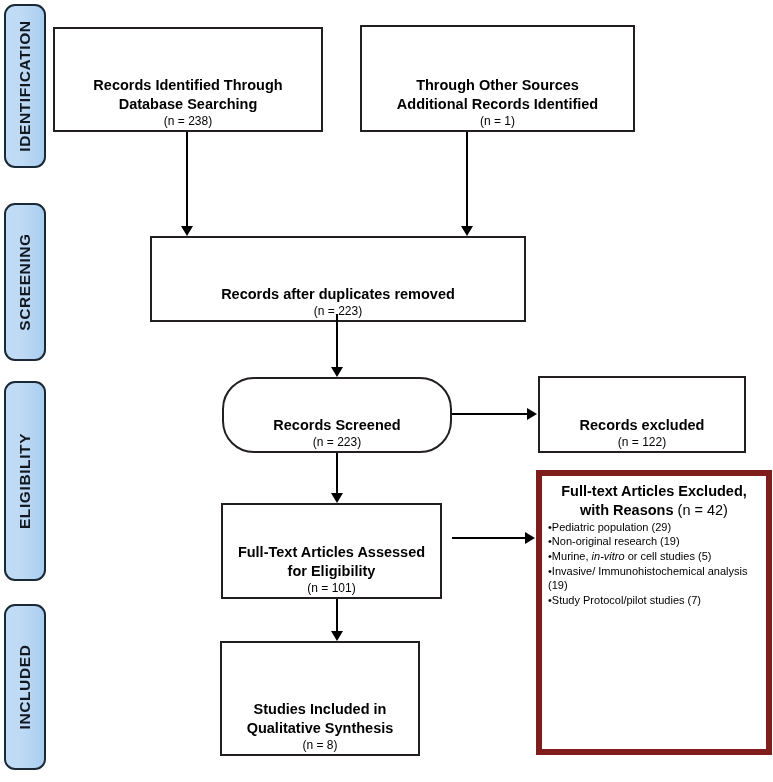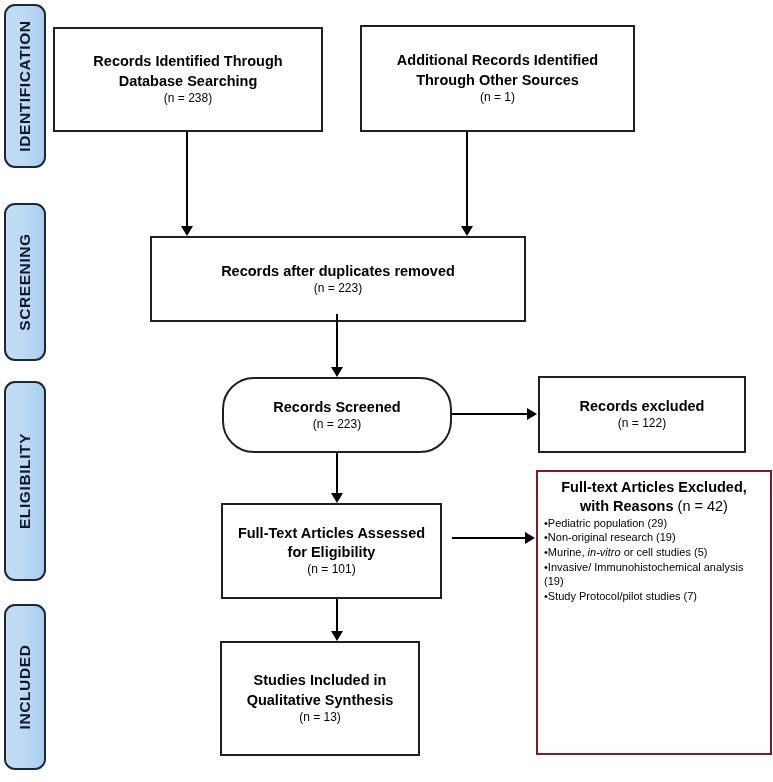--- a/index.html
+++ b/index.html
@@ -46,24 +46,24 @@
 
   
   .flow-box {
     position: absolute;
     border: 2px solid #231f20;
     background: #ffffff;
     box-sizing: border-box;
     display: flex;
     flex-direction: column;
     align-items: center;
-    justify-content: center;
+    justify-content: flex-end;
     text-align: center;
     color: #000000;
-    padding: 12px 8px;
+    padding: 0 8px;
   }
   .flow-box .line-bold {
     font-weight: bold;
     font-size: 14.5px;
     line-height: 1.32;
   }
   .flow-box .line-plain {
     font-weight: normal;
     font-size: 12px;
     line-height: 1.32;
@@ -77,21 +77,21 @@
   #box-fulltext     { left: 221px; top: 503px; width: 221px; height: 96px; }
   #box-included     { left: 220px; top: 641px; width: 200px; height: 115px; }
 
   
   #box-reasons {
     position: absolute;
     left: 536px;
     top: 470px;
     width: 236px;
     height: 285px;
-    border: 2px solid #7f1d1d;
+    border: 6px solid #7f1d1d;
     background: #ffffff;
     box-sizing: border-box;
     padding: 6px 6px 0 6px;
     color: #000000;
     overflow: hidden;
   }
   #box-reasons .reasons-head {
     text-align: center;
     font-size: 14.5px;
     line-height: 1.3;
@@ -167,22 +167,22 @@
     <span class="stage-label">INCLUDED</span>
   </div>
 
   <div class="flow-box" id="box-db-search">
     <div class="line-bold">Records Identified Through</div>
     <div class="line-bold">Database Searching</div>
     <div class="line-plain">(n = 238)</div>
   </div>
 
   <div class="flow-box" id="box-other-src">
+    <div class="line-bold">Through Other Sources</div>
     <div class="line-bold">Additional Records Identified</div>
-    <div class="line-bold">Through Other Sources</div>
     <div class="line-plain">(n = 1)</div>
   </div>
 
   <div class="flow-box" id="box-duplicates">
     <div class="line-bold">Records after duplicates removed</div>
     <div class="line-plain">(n = 223)</div>
   </div>
 
   <div class="flow-box" id="box-screened">
     <div class="line-bold">Records Screened</div>
@@ -196,21 +196,21 @@
 
   <div class="flow-box" id="box-fulltext">
     <div class="line-bold">Full-Text Articles Assessed</div>
     <div class="line-bold">for Eligibility</div>
     <div class="line-plain">(n = 101)</div>
   </div>
 
   <div class="flow-box" id="box-included">
     <div class="line-bold">Studies Included in</div>
     <div class="line-bold">Qualitative Synthesis</div>
-    <div class="line-plain">(n = 13)</div>
+    <div class="line-plain">(n = 8)</div>
   </div>
 
   <div id="box-reasons">
     <div class="reasons-head">
       <span>Full-text Articles Excluded,</span><br>
       <span>with Reasons</span>
       <span class="count">(n = 42)</span>
     </div>
     <div class="reason-item">•Pediatric population (29)</div>
     <div class="reason-item">•Non-original research (19)</div>

